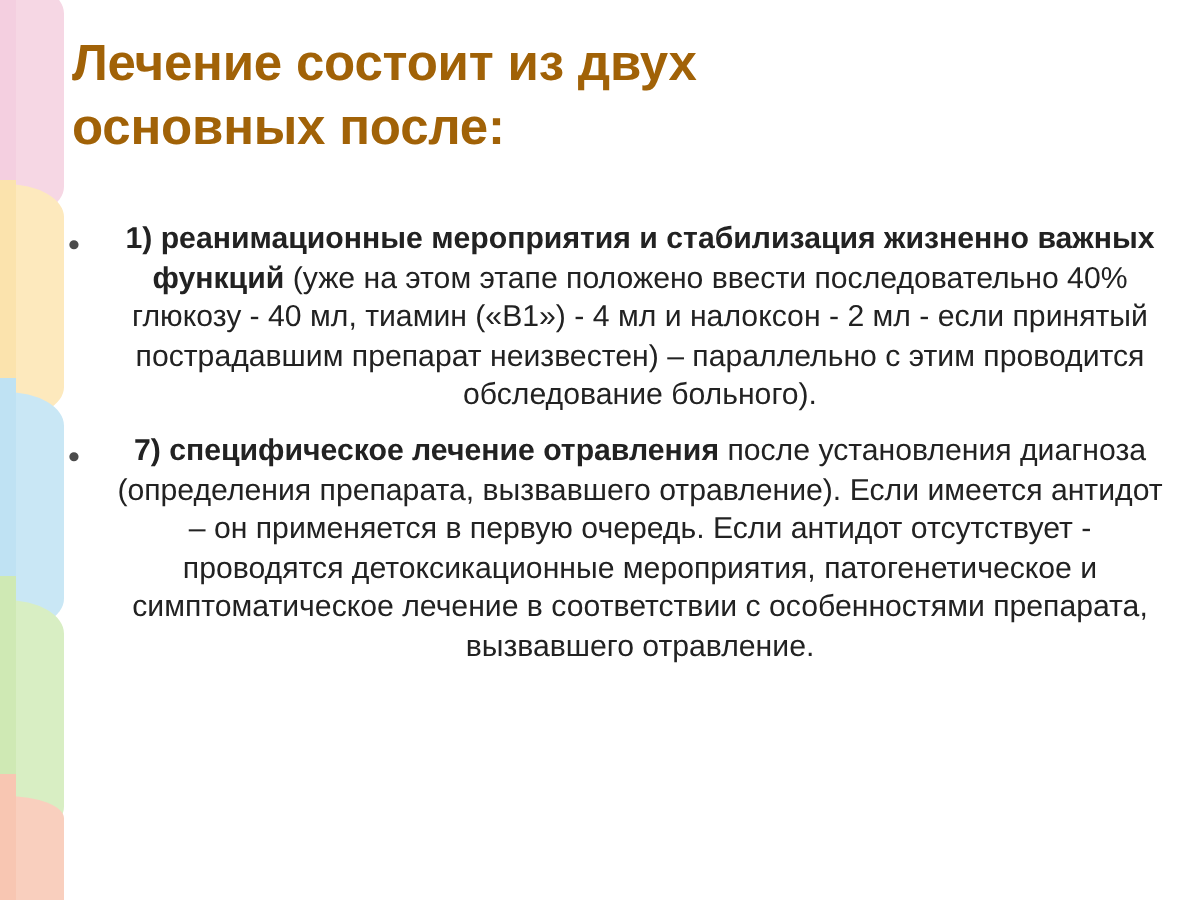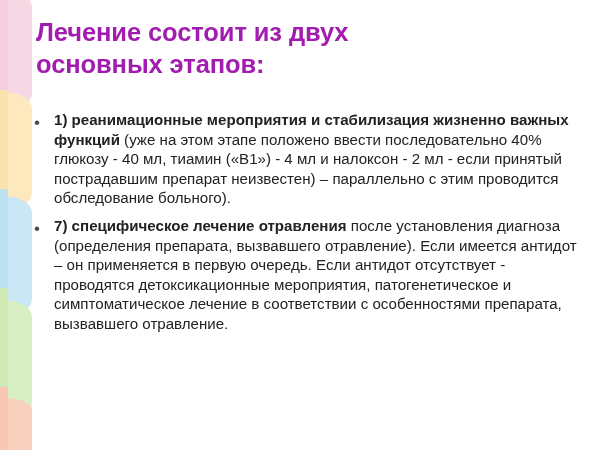--- a/index.html
+++ b/index.html
@@ -54,21 +54,21 @@
        #cfe9b4 64%, #cfe9b4 86%,
        #f8c6b2 86%, #f8c6b2 100%);
   }
 
   
   .title {
     position: absolute;
     left: 36px;
     top: 16px;
     width: 540px;
-    color: #a21caf;
+    color: #a16207;
     font-size: 25.5px;
     font-weight: bold;
     line-height: 1.26;
     letter-spacing: -0.1px;
     text-shadow: 1px 1px 0 rgba(255,255,255,0.6);
   }
 
   
   .body {
     position: absolute;
@@ -89,41 +89,41 @@
     flex: 0 0 auto;
     width: 20px;
     padding-top: 4px;
     color: #4b4b4b;
     font-size: 17px;
     line-height: 1;
     text-align: left;
   }
   .bullet-text {
     flex: 1 1 auto;
-    text-align: left;
+    text-align: center;
   }
   .b { font-weight: bold; }
 </style>
 </head>
 <body>
 
 <div class="slide">
 
   <div class="edge-deco">
     <div class="ribbon r1"></div>
     <div class="ribbon r2"></div>
     <div class="ribbon r3"></div>
     <div class="ribbon r4"></div>
     <div class="ribbon r5"></div>
     <div class="edge-strip"></div>
   </div>
 
   <div class="title">
     <div>Лечение состоит из двух</div>
-    <div>основных этапов:</div>
+    <div>основных после:</div>
   </div>
 
   <div class="body">
 
     <div class="bullet-row">
       <div class="bullet-dot">•</div>
       <div class="bullet-text">
         <span class="b">1) реанимационные мероприятия и стабилизация жизненно важных функций</span><span> (уже на этом этапе положено ввести последовательно 40% глюкозу - 40 мл, тиамин («В1») - 4 мл и налоксон - 2 мл - если принятый пострадавшим препарат неизвестен) – параллельно с этим проводится обследование больного).</span>
       </div>
     </div>

